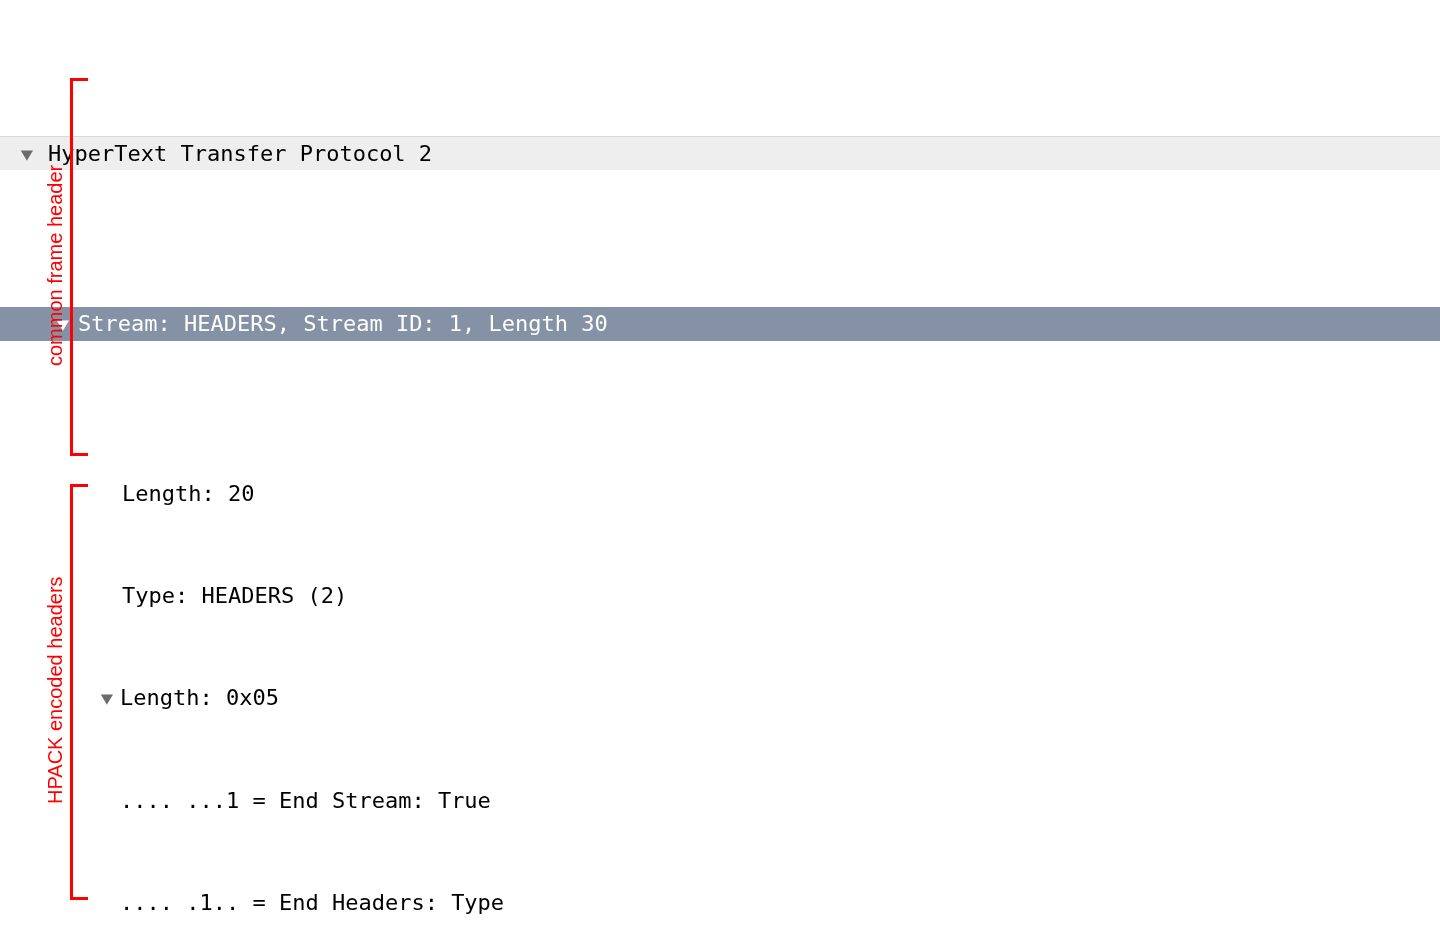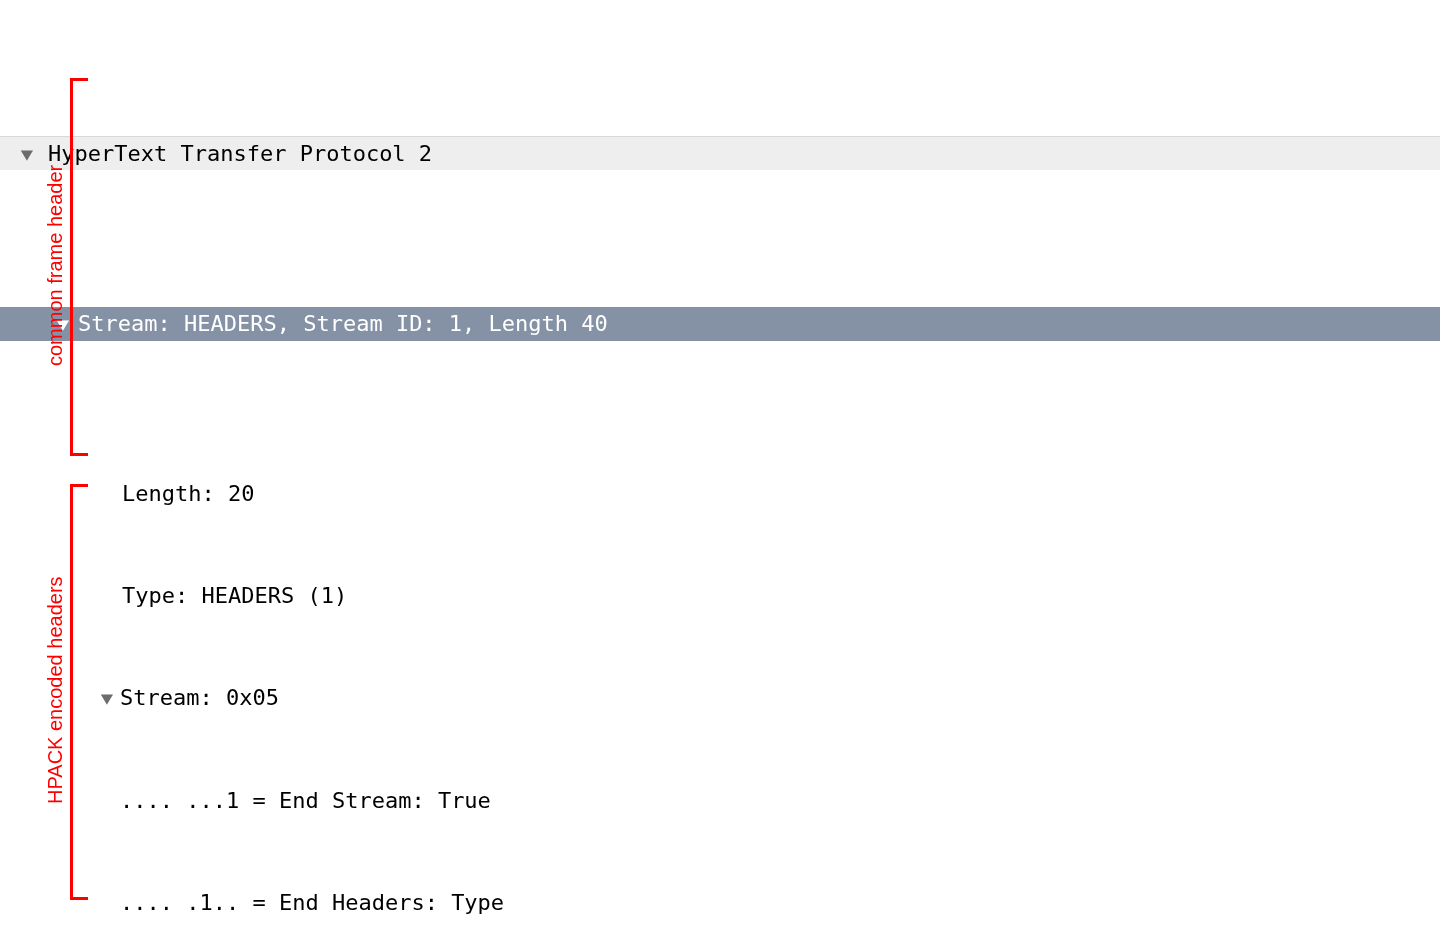--- a/index.html
+++ b/index.html
@@ -72,29 +72,29 @@
 
   
   <div class="row header-row">
     <span class="tri">▼</span>
     <span class="txt">HyperText Transfer Protocol 2</span>
   </div>
 
   
   <div class="row sel-row">
     <span class="tri sel">▼</span>
-    <span class="txt">Stream: HEADERS, Stream ID: 1, Length 40</span>
+    <span class="txt">Stream: HEADERS, Stream ID: 1, Length 30</span>
   </div>
 
   
   <div class="row ind1"><span>Length: 20</span></div>
-  <div class="row ind1"><span>Type: HEADERS (1)</span></div>
+  <div class="row ind1"><span>Type: HEADERS (2)</span></div>
   <div class="row ind1t">
     <span class="tri">▼</span>
-    <span>Stream: 0x05</span>
+    <span>Length: 0x05</span>
   </div>
   <div class="row ind2"><span>.... ...1 = End Stream: True</span></div>
   <div class="row ind2"><span>.... .1.. = End Headers: Type</span></div>
   
   
   
   
   
   
 

